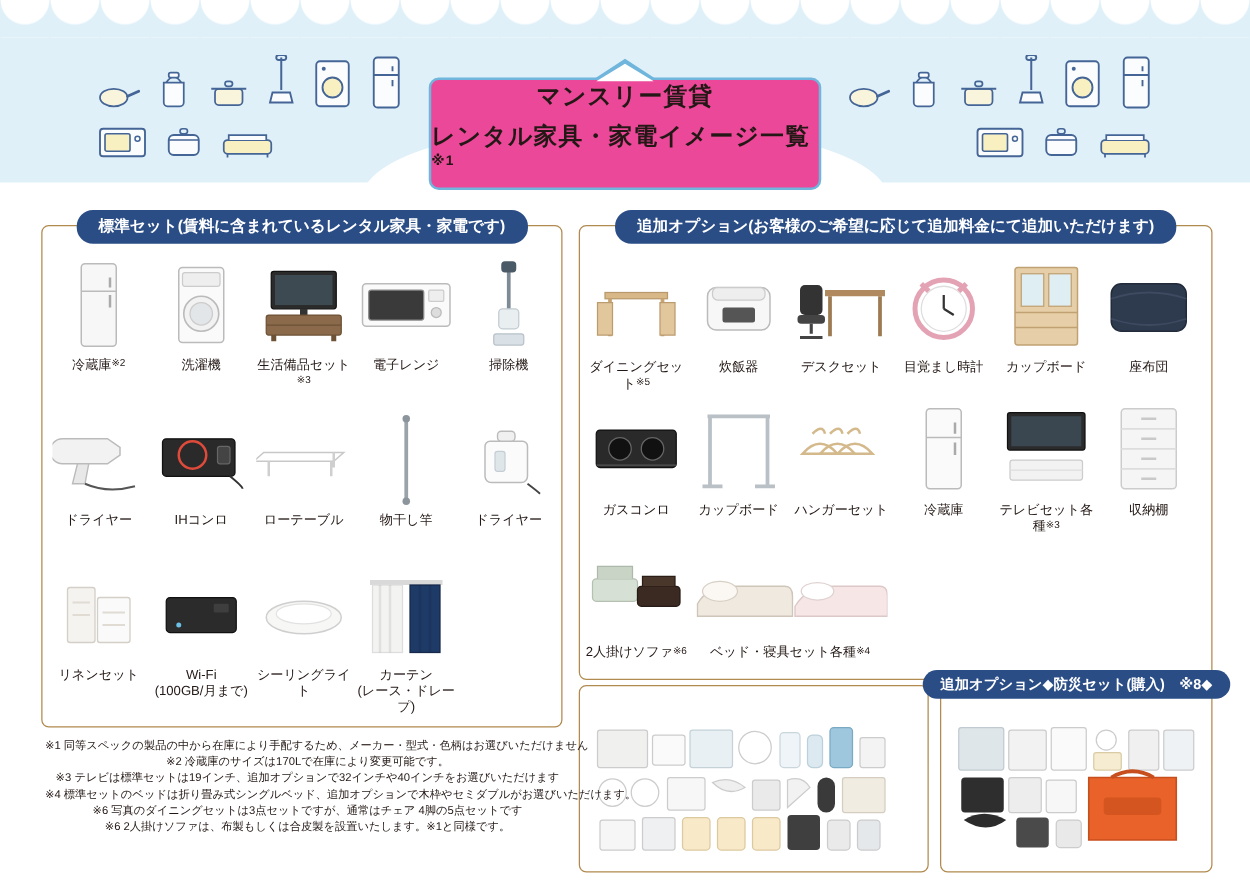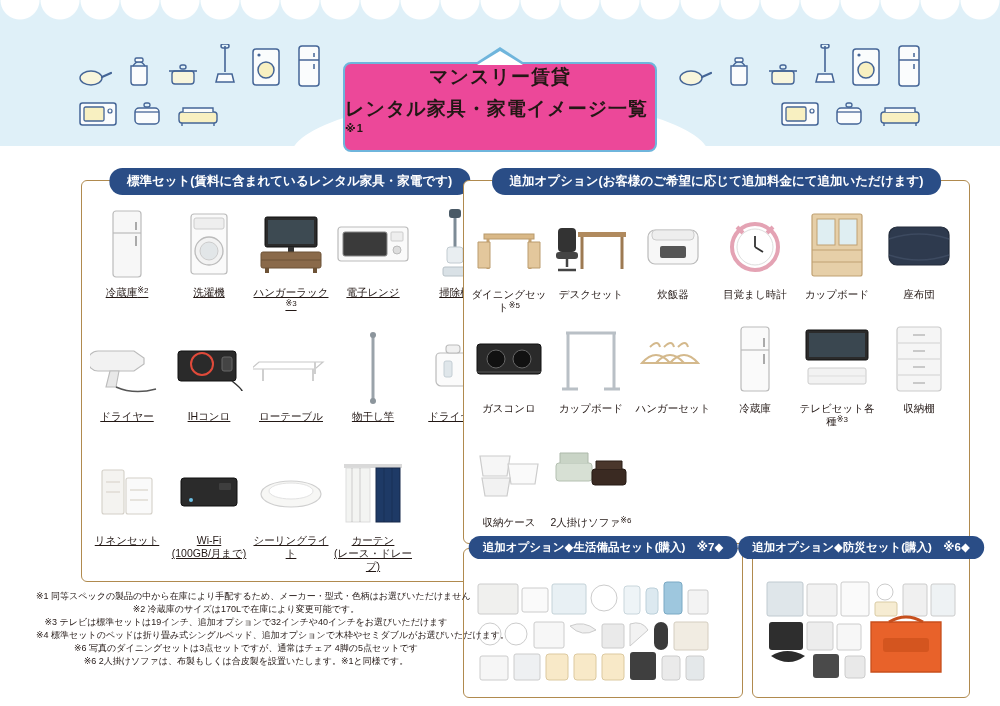--- a/index.html
+++ b/index.html
@@ -68,21 +68,21 @@
   .panel{
     position:absolute;border:1.5px solid #b08a4e;border-radius:6px;background:#fff;
   }
   .panel-title{
     position:absolute;top:-13px;left:50%;transform:translateX(-50%);
     background:#2a4d86;color:#fff;font-size:12.5px;font-weight:bold;
     padding:5px 18px;border-radius:13px;white-space:nowrap;
   }
   .panel-title.small{font-size:11.5px;padding:4px 14px;}
 
-  #panel-standard{left:33px;top:180px;width:415px;height:400px;margin-left:48px;}
+  #panel-standard{left:33px;top:180px;width:415px;height:400px;}
   #panel-option{left:463px;top:180px;width:505px;height:362px;}
   #panel-living{left:463px;top:548px;width:278px;height:148px;}
   #panel-disaster{left:752px;top:548px;width:216px;height:148px;}
 
   .grid{
     position:absolute;left:0;top:18px;width:100%;
     display:flex;flex-wrap:wrap;
   }
   .cell{
     display:flex;flex-direction:column;align-items:center;justify-content:flex-start;
@@ -90,21 +90,21 @@
   .thumb{
     display:flex;align-items:center;justify-content:center;
   }
   .cap{
     font-size:10.5px;text-align:center;line-height:1.25;margin-top:3px;color:#231815;
     white-space:pre-line;
   }
   .cap .note{font-size:8px;vertical-align:top;}
 
   
-  #panel-standard .grid{padding:6px 4px 0 4px;text-decoration:underline;}
+  #panel-standard .grid{padding:6px 4px 0 4px;}
   #panel-standard .cell{width:82px;height:124px;}
   #panel-standard .thumb{width:76px;height:78px;}
 
   
   #panel-option .grid{padding:6px 4px 0 4px;}
   #panel-option .cell{width:82px;height:114px;}
   #panel-option .thumb{width:78px;height:80px;}
 
   
   .purchase-img{
@@ -266,21 +266,21 @@
         <svg width="72" height="62" viewBox="0 0 72 62">
             <rect x="10" y="4" width="52" height="30" rx="2" fill="#2b2b2b" stroke="#111" stroke-width="1"></rect>
             <rect x="13" y="7" width="46" height="24" fill="#3d4a52"></rect>
             <rect x="33" y="34" width="6" height="5" fill="#333"></rect>
             <rect x="6" y="39" width="60" height="16" rx="2" fill="#8a6a4a" stroke="#6d5236" stroke-width="1"></rect>
             <path d="M6 47 h60" stroke="#6d5236" stroke-width="1"></path>
             <rect x="10" y="55" width="4" height="5" fill="#6d5236"></rect>
             <rect x="58" y="55" width="4" height="5" fill="#6d5236"></rect>
           </svg>
       </div>
-      <div class="cap"><span>ハンガーラック</span><span class="note">※3</span></div>
+      <div class="cap"><span>生活備品セット</span><span class="note">※3</span></div>
     </div>
 
     <div class="cell">
       <div class="thumb">
         <svg width="76" height="46" viewBox="0 0 76 46">
             <rect x="3" y="6" width="70" height="34" rx="3" fill="#fafafa" stroke="#bbb" stroke-width="1.2"></rect>
             <rect x="8" y="11" width="44" height="24" rx="2" fill="#3a3a3a" stroke="#888" stroke-width="1"></rect>
             <rect x="56" y="11" width="12" height="9" rx="1" fill="#eee" stroke="#ccc"></rect>
             <circle cx="62" cy="29" r="4" fill="#ddd" stroke="#bbb"></circle>
           </svg>
@@ -413,48 +413,48 @@
     <div class="cell">
       <div class="thumb">
         <svg width="78" height="66" viewBox="0 0 78 66">
             <rect x="14" y="22" width="50" height="5" fill="#d9b887" stroke="#b89a6d"></rect>
             <path d="M18 27 v30 M60 27 v30" stroke="#c8a472" stroke-width="3"></path>
             <path d="M8 30 h12 v26 h-12z" fill="#e3c79c" stroke="#bb9c6f"></path>
             <path d="M58 30 h12 v26 h-12z" fill="#e3c79c" stroke="#bb9c6f"></path>
           </svg>
       </div>
       <div class="cap"><span>ダイニングセット</span><span class="note">※5</span></div>
+    </div>
+
+    <div class="cell">
+      <div class="thumb">
+        <svg width="66" height="58" viewBox="0 0 66 58">
+            <rect x="8" y="14" width="50" height="34" rx="7" fill="#f7f7f7" stroke="#bbb" stroke-width="1.2"></rect>
+            <rect x="12" y="14" width="42" height="10" rx="4" fill="#eee" stroke="#ccc"></rect>
+            <rect x="20" y="30" width="26" height="12" rx="2" fill="#555"></rect>
+          </svg>
+      </div>
+      <div class="cap"><span>炊飯器</span><span class="note"></span></div>
     </div>
 
     <div class="cell">
       <div class="thumb">
         <svg width="78" height="66" viewBox="0 0 78 66">
             <rect x="26" y="20" width="48" height="5" fill="#b08a5e"></rect>
             <path d="M30 25 v32 M70 25 v32" stroke="#9d7a52" stroke-width="3"></path>
             <rect x="6" y="16" width="18" height="24" rx="4" fill="#333"></rect>
             <rect x="4" y="40" width="22" height="7" rx="3" fill="#444"></rect>
             <path d="M15 47 v8 M6 58 h18" stroke="#444" stroke-width="2.5"></path>
           </svg>
       </div>
       <div class="cap"><span>デスクセット</span><span class="note"></span></div>
     </div>
 
     <div class="cell">
       <div class="thumb">
-        <svg width="66" height="58" viewBox="0 0 66 58">
-            <rect x="8" y="14" width="50" height="34" rx="7" fill="#f7f7f7" stroke="#bbb" stroke-width="1.2"></rect>
-            <rect x="12" y="14" width="42" height="10" rx="4" fill="#eee" stroke="#ccc"></rect>
-            <rect x="20" y="30" width="26" height="12" rx="2" fill="#555"></rect>
-          </svg>
-      </div>
-      <div class="cap"><span>炊飯器</span><span class="note"></span></div>
-    </div>
-
-    <div class="cell">
-      <div class="thumb">
         <svg width="60" height="60" viewBox="0 0 60 60">
             <circle cx="30" cy="32" r="23" fill="#fff" stroke="#e4a3b4" stroke-width="4"></circle>
             <circle cx="30" cy="32" r="18" fill="#fff" stroke="#ddd"></circle>
             <path d="M30 32 l0 -11 M30 32 l8 5" stroke="#333" stroke-width="1.8"></path>
             <path d="M12 12 l6 6 M48 12 l-6 6" stroke="#e4a3b4" stroke-width="4"></path>
           </svg>
       </div>
       <div class="cap"><span>目覚まし時計</span><span class="note"></span></div>
     </div>
 
@@ -544,49 +544,49 @@
       <div class="thumb">
         <svg width="56" height="72" viewBox="0 0 56 72">
             <rect x="6" y="4" width="44" height="64" rx="3" fill="#f5f5f5" stroke="#ccc" stroke-width="1.2"></rect>
             <path d="M6 20 h44 M6 36 h44 M6 52 h44" stroke="#ddd" stroke-width="1.4"></path>
             <path d="M22 12 h12 M22 28 h12 M22 44 h12 M22 60 h12" stroke="#c9c9c9" stroke-width="2"></path>
           </svg>
       </div>
       <div class="cap"><span>収納棚</span><span class="note"></span></div>
     </div>
 
-    <div class="cell">
-      <div class="thumb">
-        <svg width="74" height="62" viewBox="0 0 74 62">
-            <path d="M8 14 h30 l-3 20 h-24 z" fill="#f6f6f6" stroke="#ccc" stroke-width="1.2"></path>
-            <path d="M36 22 h30 l-3 20 h-24 z" fill="#fafafa" stroke="#ccc" stroke-width="1.2"></path>
-            <path d="M10 36 h28 l-3 18 h-22 z" fill="#f2f2f2" stroke="#ccc" stroke-width="1.2"></path>
-          </svg>
-      </div>
-      <div class="cap"><span>収納ケース</span><span class="note"></span></div>
-    </div>
 
     <div class="cell">
       <div class="thumb">
         <svg width="78" height="60" viewBox="0 0 78 60">
             <rect x="4" y="20" width="36" height="18" rx="3" fill="#d7e0d4" stroke="#b4c0b1"></rect>
             <path d="M8 20 v-10 h28 v10" fill="#c9d4c6" stroke="#adb9aa"></path>
             <rect x="40" y="26" width="34" height="16" rx="3" fill="#3a2a22" stroke="#271b15"></rect>
             <path d="M44 26 v-8 h26 v8" fill="#4a372c" stroke="#2b1e17"></path>
           </svg>
       </div>
       <div class="cap"><span>2人掛けソファ</span><span class="note">※6</span></div>
     </div>
 
+    <div class="cell" style="width:164px;">
+      <div class="thumb" style="width:160px;">
+        <svg width="156" height="60" viewBox="0 0 156 60">
+            <path d="M4 40 q8 -14 28 -14 h42 q6 0 6 8 v16 h-76 z" fill="#efe9e0" stroke="#cfc6ba" stroke-width="1.1"></path>
+            <ellipse cx="22" cy="30" rx="14" ry="8" fill="#fbf8f4" stroke="#d8d0c5"></ellipse>
+            <path d="M82 42 q10 -16 30 -16 h38 q6 0 6 8 v16 h-74 z" fill="#f6e6e6" stroke="#dcc8c8" stroke-width="1.1"></path>
+            <ellipse cx="100" cy="30" rx="13" ry="7" fill="#fff" stroke="#e0d2d2"></ellipse>
+          </svg>
+      </div>
+      <div class="cap"><span>ベッド・寝具セット各種</span><span class="note">※4</span></div>
+    </div>
 
   </div>
 </div>
 
 <div class="panel" id="panel-living">
-  <div class="panel-title small">追加オプション◆生活備品セット(購入)　※7◆</div>
   <div class="purchase-img">
     <svg width="258" height="108" viewBox="0 0 258 108">
       <rect x="4" y="6" width="40" height="30" rx="2" fill="#f0f0ee" stroke="#ccc"></rect>
       <rect x="48" y="10" width="26" height="24" rx="2" fill="#fafafa" stroke="#ccc"></rect>
       <rect x="78" y="6" width="34" height="30" rx="2" fill="#e8f0f4" stroke="#c4d2d8"></rect>
       <circle cx="130" cy="20" r="13" fill="#fff" stroke="#ccc"></circle>
       <rect x="150" y="8" width="16" height="28" rx="3" fill="#eef4f7" stroke="#c9d6dc"></rect>
       <rect x="172" y="10" width="12" height="26" rx="4" fill="#dce9f0" stroke="#bcd0da"></rect>
       <rect x="190" y="4" width="18" height="32" rx="3" fill="#9ec7de" stroke="#7aa9c4"></rect>
       <rect x="214" y="12" width="20" height="24" rx="2" fill="#f3f3f3" stroke="#ccc"></rect>
@@ -604,21 +604,21 @@
       <rect x="100" y="76" width="22" height="26" rx="3" fill="#f8e9c8" stroke="#dcc99f"></rect>
       <rect x="128" y="76" width="22" height="26" rx="3" fill="#f8e9c8" stroke="#dcc99f"></rect>
       <rect x="156" y="74" width="26" height="28" rx="3" fill="#3f3f3f"></rect>
       <rect x="188" y="78" width="18" height="24" rx="3" fill="#eaeaea" stroke="#ccc"></rect>
       <rect x="212" y="78" width="18" height="24" rx="3" fill="#e4e8ea" stroke="#ccc"></rect>
     </svg>
   </div>
 </div>
 
 <div class="panel" id="panel-disaster">
-  <div class="panel-title small">追加オプション◆防災セット(購入)　※6◆</div>
+  <div class="panel-title small">追加オプション◆防災セット(購入)　※8◆</div>
   <div class="purchase-img">
     <svg width="196" height="108" viewBox="0 0 196 108">
       <rect x="4" y="4" width="36" height="34" rx="2" fill="#dfe6ea" stroke="#c0cad0"></rect>
       <rect x="44" y="6" width="30" height="32" rx="2" fill="#f2f2f2" stroke="#ccc"></rect>
       <rect x="78" y="4" width="28" height="34" rx="2" fill="#fafafa" stroke="#ccc"></rect>
       <circle cx="122" cy="14" r="8" fill="#fff" stroke="#ccc"></circle>
       <rect x="112" y="24" width="22" height="14" rx="2" fill="#f6ecd2" stroke="#d9cba4"></rect>
       <rect x="140" y="6" width="24" height="32" rx="2" fill="#f0f0f0" stroke="#ccc"></rect>
       <rect x="168" y="6" width="24" height="32" rx="2" fill="#eef2f4" stroke="#ccc"></rect>
       <rect x="6" y="44" width="34" height="28" rx="3" fill="#2e2e2e"></rect>

